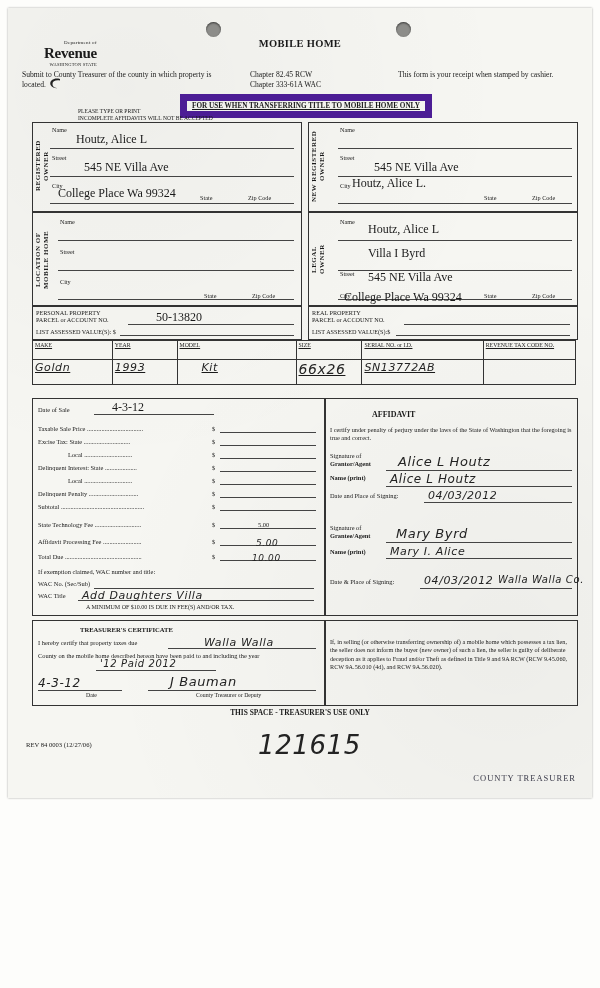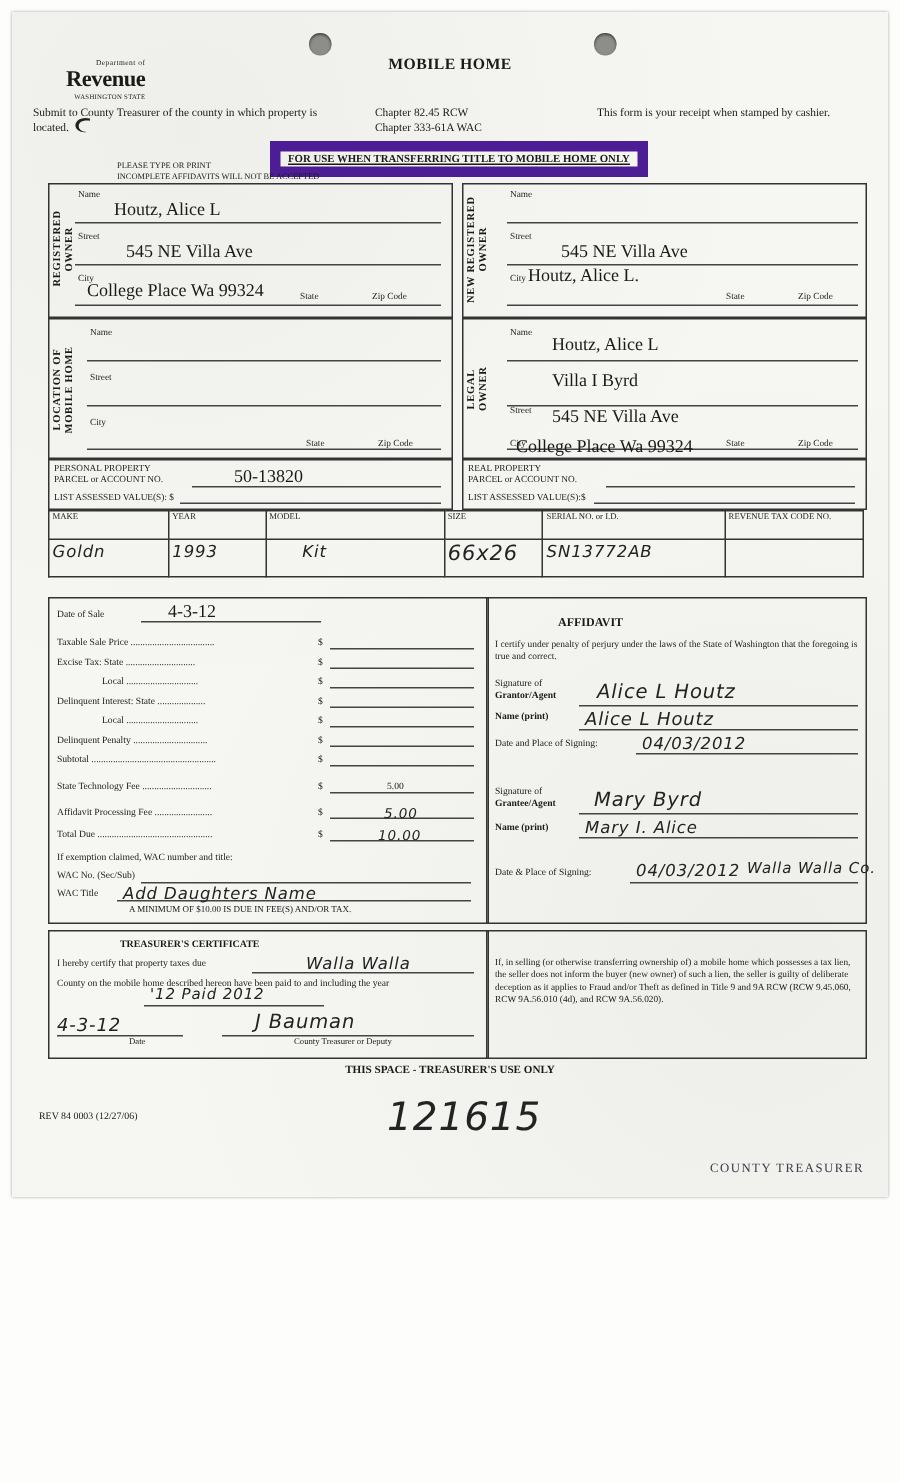--- a/index.html
+++ b/index.html
@@ -58,21 +58,21 @@
   .bx{position:absolute;border:1px solid #333;}
   .vlabel{
     position:absolute;writing-mode:vertical-rl;transform:rotate(180deg);
     font-size:7px;font-weight:bold;letter-spacing:.5px;text-align:center;
     line-height:8px;
   }
   .fld{position:absolute;font-size:6.2px;}
   .uline{position:absolute;border-bottom:1px solid #444;}
   .hw{position:absolute;font-size:12px;}
 
-  table.mk{position:absolute;border-collapse:collapse;}
+  table.mk{position:absolute;border-collapse:collapse;text-decoration:underline;}
   table.mk td{border:1px solid #333;font-size:5.8px;padding:1px 2px;vertical-align:top;}
 
   .sec{position:absolute;border:1px solid #333;}
   .lbl{position:absolute;font-size:6.4px;}
   .lbl b{font-weight:bold;}
   .dots{position:absolute;font-size:6.4px;white-space:nowrap;overflow:hidden;}
   .amt{position:absolute;font-size:6.4px;}
 
   .ctr{padding-left:48px;}
   .bold{font-weight:bold;}
@@ -271,21 +271,21 @@
   <div class="amt" style="left:204px;top:545px;">$</div>
   <div class="uline" style="left:212px;top:552px;width:96px;"></div>
   <div class="hand" style="position:absolute;left:244px;top:545px;font-size:9px;">10.00</div>
 
   <div class="lbl" style="left:30px;top:560px;">If exemption claimed, WAC number and title:</div>
   <div class="lbl" style="left:30px;top:572px;">WAC No. (Sec/Sub)</div>
   <div class="uline" style="left:86px;top:580px;width:220px;"></div>
   <div class="hand blk" style="position:absolute;left:108px;top:569px;font-size:11px;"></div>
   <div class="lbl" style="left:30px;top:584px;">WAC Title</div>
   <div class="uline" style="left:70px;top:592px;width:236px;"></div>
-  <div class="hand" style="position:absolute;left:74px;top:581px;font-size:11px;">Add Daughters Name</div>
+  <div class="hand" style="position:absolute;left:74px;top:581px;font-size:11px;">Add Daughters Villa</div>
   <div class="lbl ctr" style="left:30px;top:596px;width:276px;font-size:6px;">A MINIMUM OF $10.00 IS DUE IN FEE(S) AND/OR TAX.</div>
 
   <div class="sec" style="left:316px;top:390px;width:252px;height:216px;"></div>
   <div class="lbl bold ctr" style="left:316px;top:402px;width:252px;font-size:8px;">AFFIDAVIT</div>
   <div class="lbl" style="left:322px;top:418px;width:242px;font-size:6.3px;line-height:8px;">I certify under penalty of perjury under the laws of the State of Washington that the foregoing is true and correct.</div>
 
   <div class="lbl" style="left:322px;top:444px;line-height:8px;">
     <span>Signature of</span><br>
     <b>Grantor/Agent</b>
   </div>

